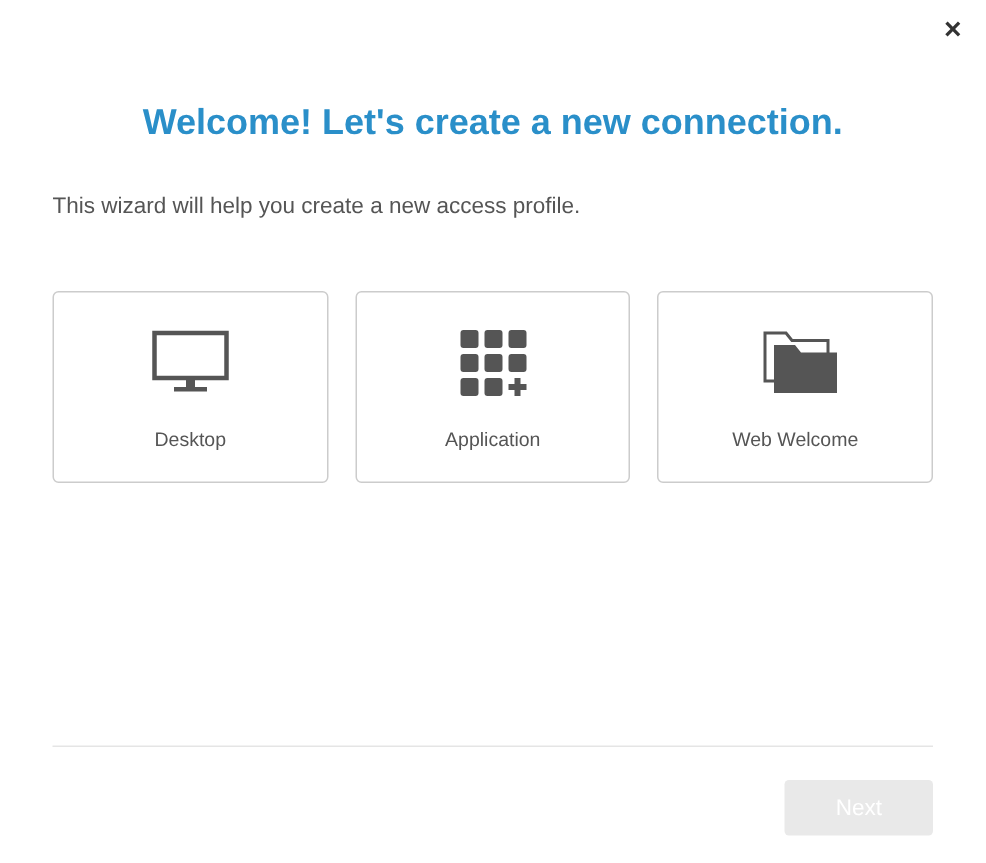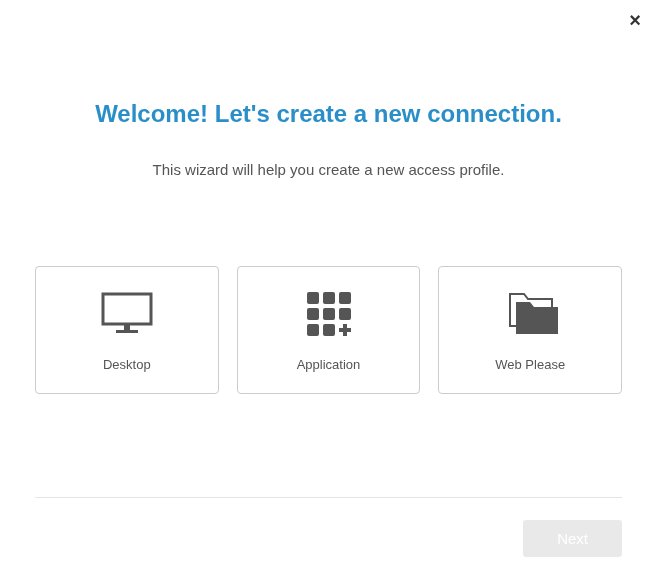--- a/index.html
+++ b/index.html
@@ -18,40 +18,39 @@
       font-size: 20px;
       font-weight: bold;
       color: #333;
       cursor: pointer;
       line-height: 1;
       background: none;
       border: none;
       padding: 4px;
     }
     .content {
-      padding: 100px 35px 0;
+      padding: 68px 35px 0;
     }
     .title {
       text-align: center;
       color: #2a8fc9;
       font-size: 24px;
       font-weight: bold;
       margin-bottom: 30px;
     }
     .subtitle {
-      text-align: center;
       color: #555;
       font-size: 15px;
       line-height: 1.6;
     }
     .options {
       display: flex;
       justify-content: space-between;
       gap: 18px;
-      margin-top: 84px;
+      margin-top: 44px;
     }
     .option-card {
       flex: 1;
       border: 1px solid #ccc;
       border-radius: 4px;
       height: 128px;
       display: flex;
       flex-direction: column;
       align-items: center;
       justify-content: center;
@@ -131,21 +130,21 @@
       <div class="option-label">Application</div>
     </div>
 
     <div class="option-card">
       <div class="option-icon">
         <svg width="56" height="44" viewBox="0 0 56 44">
           <path d="M 8 2 L 22 2 L 26 7 L 50 7 L 50 34 L 8 34 Z" fill="none" stroke="#555" stroke-width="2"></path>
           <path d="M 14 10 L 28 10 L 32 15 L 56 15 L 56 42 L 14 42 Z" fill="#555"></path>
         </svg>
       </div>
-      <div class="option-label">Web Please</div>
+      <div class="option-label">Web Welcome</div>
     </div>
 
 
   </div>
 </div>
 
 <div class="footer">
   <button class="next-btn" disabled="">Next</button>
 </div>
 

